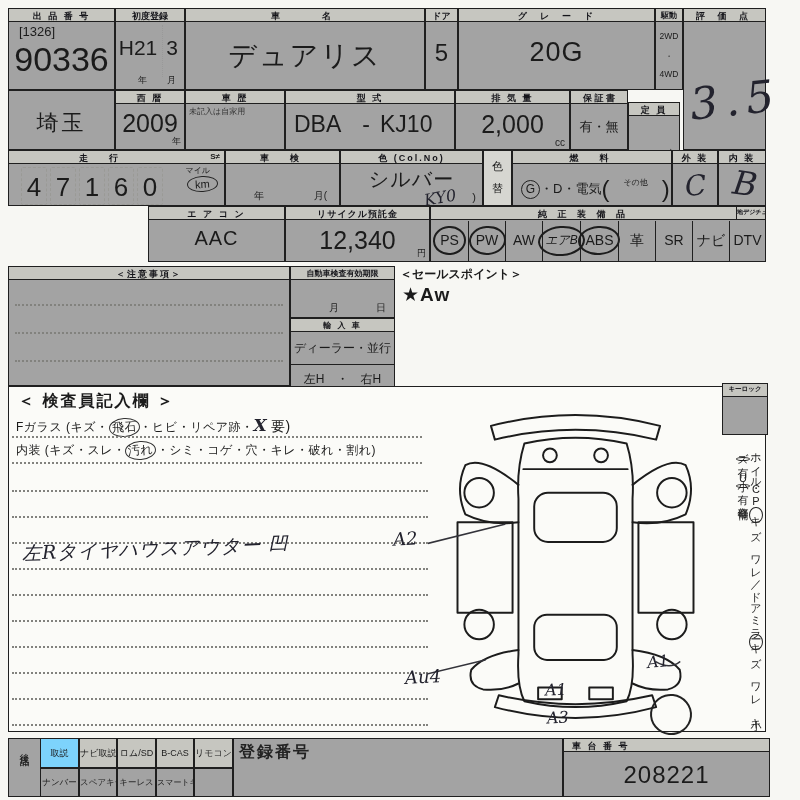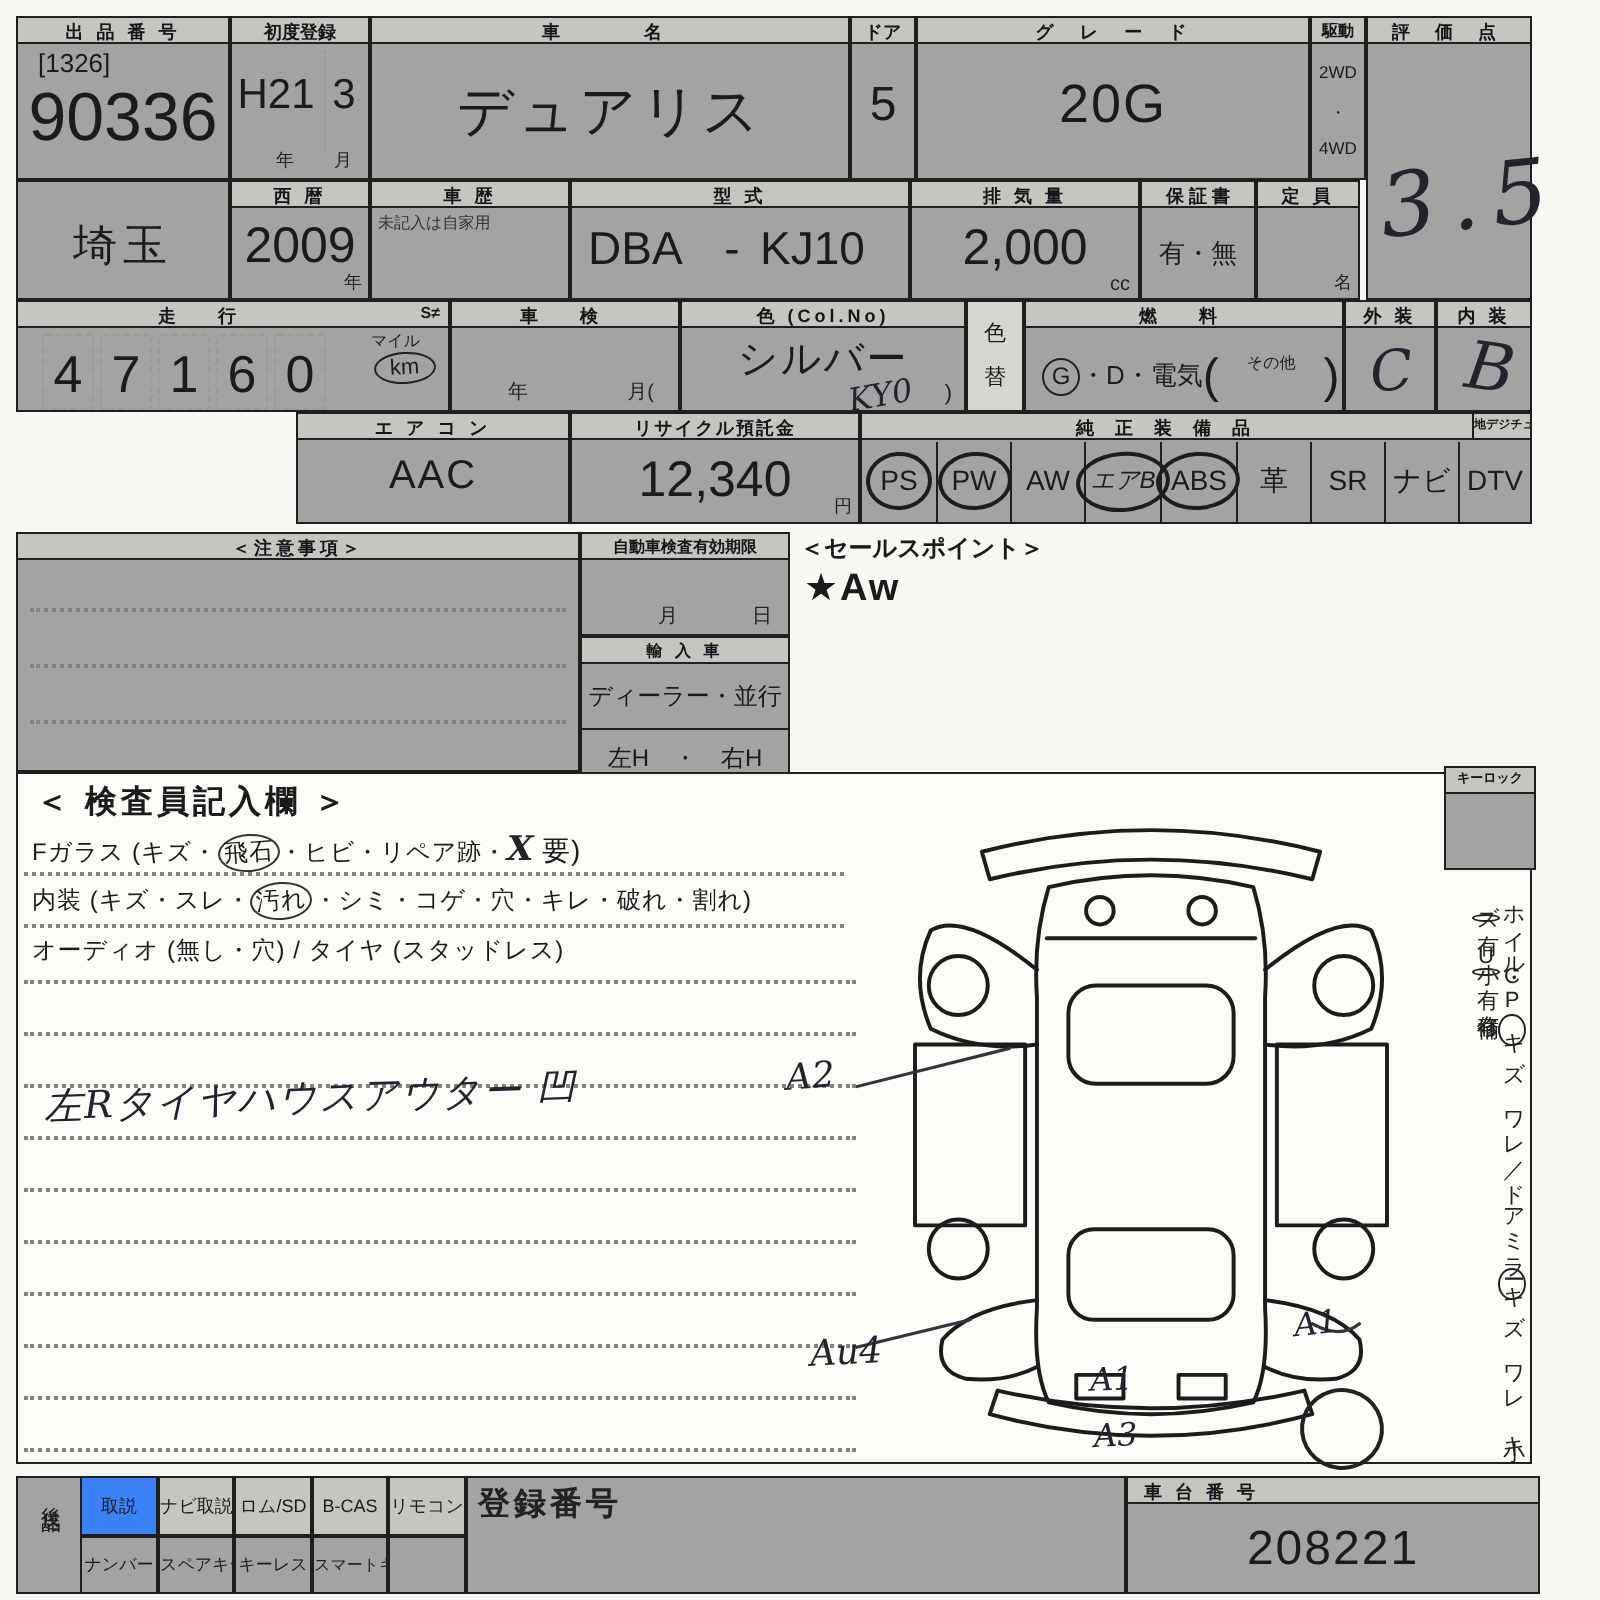--- a/index.html
+++ b/index.html
@@ -97,21 +97,21 @@
     <div class="hdr">排 気 量</div>
     <div class="val" style="top:19px;font-size:25px;">2,000</div>
     <span class="unit" style="right:4px;bottom:1px;font-size:10px;">cc</span>
   </div>
 
   <div class="cell" style="left:570px;top:90px;width:58px;height:60px;">
     <div class="hdr" style="letter-spacing:0;">保 証 書</div>
     <div class="val" style="top:27px;font-size:13px;">有・無</div>
   </div>
 
-  <div class="cell" style="left:628px;top:90px;width:52px;height:60px;">
+  <div class="cell" style="left:628px;top:102px;width:52px;height:60px;">
     <div class="hdr">定 員</div>
     <span class="unit" style="right:3px;bottom:1px;">名</span>
   </div>
 
   <div class="cell" style="left:8px;top:150px;width:217px;height:56px;">
     <div class="hdr" style="text-align:left;padding-left:70px;letter-spacing:6px;">走　行</div>
     <span style="position:absolute;top:1px;right:4px;font-size:8px;font-weight:bold;">S≠</span>
     <div style="position:absolute;left:12px;top:16px;">
       <span class="digitbox">4</span><span class="digitbox">7</span><span class="digitbox">1</span><span class="digitbox">6</span><span class="digitbox">0</span>
     </div>
@@ -208,21 +208,20 @@
   <div class="insline" style="left:16px;top:415px;">
     <span>Fガラス (キズ・</span><span class="wordcirc">飛石</span><span>・ヒビ・リペア跡・</span><span class="hand" style="position:static;font-size:17px;font-weight:bold;">X</span> <span style="font-size:14px;">要)</span>
   </div>
   <div class="dotline" style="left:12px;top:436px;width:410px;"></div>
 
   <div class="insline" style="left:16px;top:441px;">
     <span>内装 (キズ・スレ・</span><span class="wordcirc">汚れ</span><span>・シミ・コゲ・穴・キレ・破れ・割れ)</span>
   </div>
   <div class="dotline" style="left:12px;top:462px;width:410px;"></div>
 
-  <div class="insline" style="left:16px;top:467px;">オーディオ (無し・穴) / タイヤ (スタッドレス)</div>
 
   <div class="dotline" style="left:12px;top:490px;width:416px;"></div>
   <div class="dotline" style="left:12px;top:516px;width:416px;"></div>
   <div class="dotline" style="left:12px;top:542px;width:416px;"></div>
   <div class="dotline" style="left:12px;top:568px;width:416px;"></div>
   <div class="dotline" style="left:12px;top:594px;width:416px;"></div>
   <div class="dotline" style="left:12px;top:620px;width:416px;"></div>
   <div class="dotline" style="left:12px;top:646px;width:416px;"></div>
   <div class="dotline" style="left:12px;top:672px;width:416px;"></div>
   <div class="dotline" style="left:12px;top:698px;width:416px;"></div>
@@ -271,21 +270,21 @@
   <div class="hand" style="left:393px;top:528px;font-size:18px;transform:rotate(-4deg);">A2</div>
   <div class="hand" style="left:405px;top:666px;font-size:18px;transform:rotate(-3deg);">Au4</div>
   <div class="hand" style="left:545px;top:680px;font-size:16px;transform:rotate(-2deg);">A1</div>
   <div class="hand" style="left:647px;top:652px;font-size:16px;transform:rotate(-6deg);">A1</div>
   <div class="hand" style="left:547px;top:708px;font-size:16px;transform:rotate(-3deg);">A3</div>
   <div style="position:absolute;left:650px;top:694px;width:38px;height:37px;border:2.3px solid #222;border-radius:50%;transform:rotate(6deg);"></div>
 
   <div class="cell" style="left:8px;top:738px;width:225px;height:59px;">
     <div class="vtext" style="position:absolute;left:8px;top:6px;height:48px;font-size:10px;letter-spacing:2px;">後送品</div>
   </div>
-  <div class="gcell" style="left:40px;top:738px;width:39px;height:30px;background:#3b82f6;line-height:28px;">取説</div>
+  <div class="gcell" style="left:40px;top:738px;width:39px;height:30px;background:#7dd3fc;line-height:28px;">取説</div>
   <div class="gcell" style="left:79px;top:738px;width:38px;height:30px;background:#c6c6c0;line-height:28px;">ナビ取説</div>
   <div class="gcell" style="left:117px;top:738px;width:39px;height:30px;background:#c6c6c0;line-height:28px;">ロム/SD</div>
   <div class="gcell" style="left:156px;top:738px;width:38px;height:30px;background:#c6c6c0;line-height:28px;">B-CAS</div>
   <div class="gcell" style="left:194px;top:738px;width:39px;height:30px;background:#c6c6c0;line-height:28px;">リモコン</div>
   <div class="gcell" style="left:40px;top:768px;width:39px;height:29px;line-height:27px;font-size:8.5px;">ナンバー</div>
   <div class="gcell" style="left:79px;top:768px;width:38px;height:29px;line-height:27px;font-size:8.5px;">スペアキー</div>
   <div class="gcell" style="left:117px;top:768px;width:39px;height:29px;line-height:27px;font-size:8.5px;">キーレス</div>
   <div class="gcell" style="left:156px;top:768px;width:38px;height:29px;line-height:27px;font-size:8px;">スマートキー</div>
   <div class="gcell" style="left:194px;top:768px;width:39px;height:29px;"></div>
 

